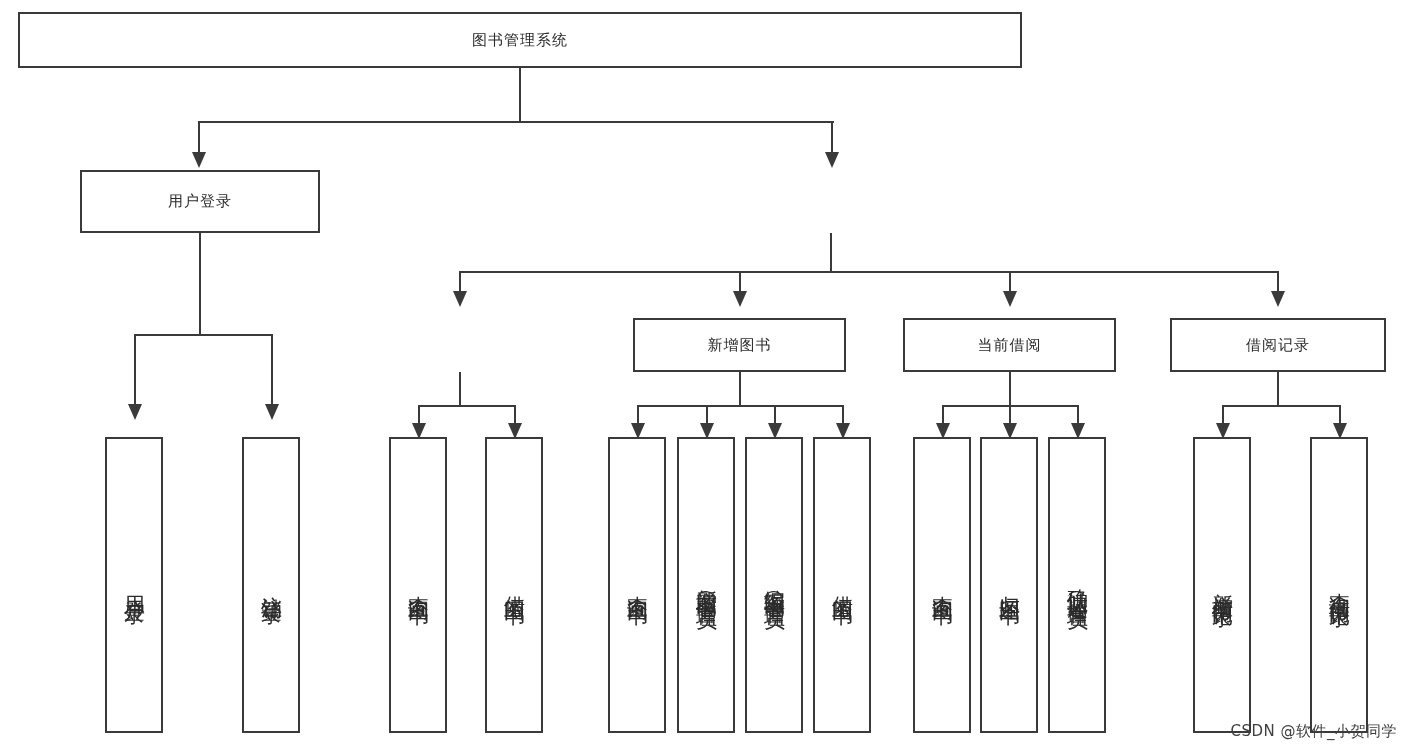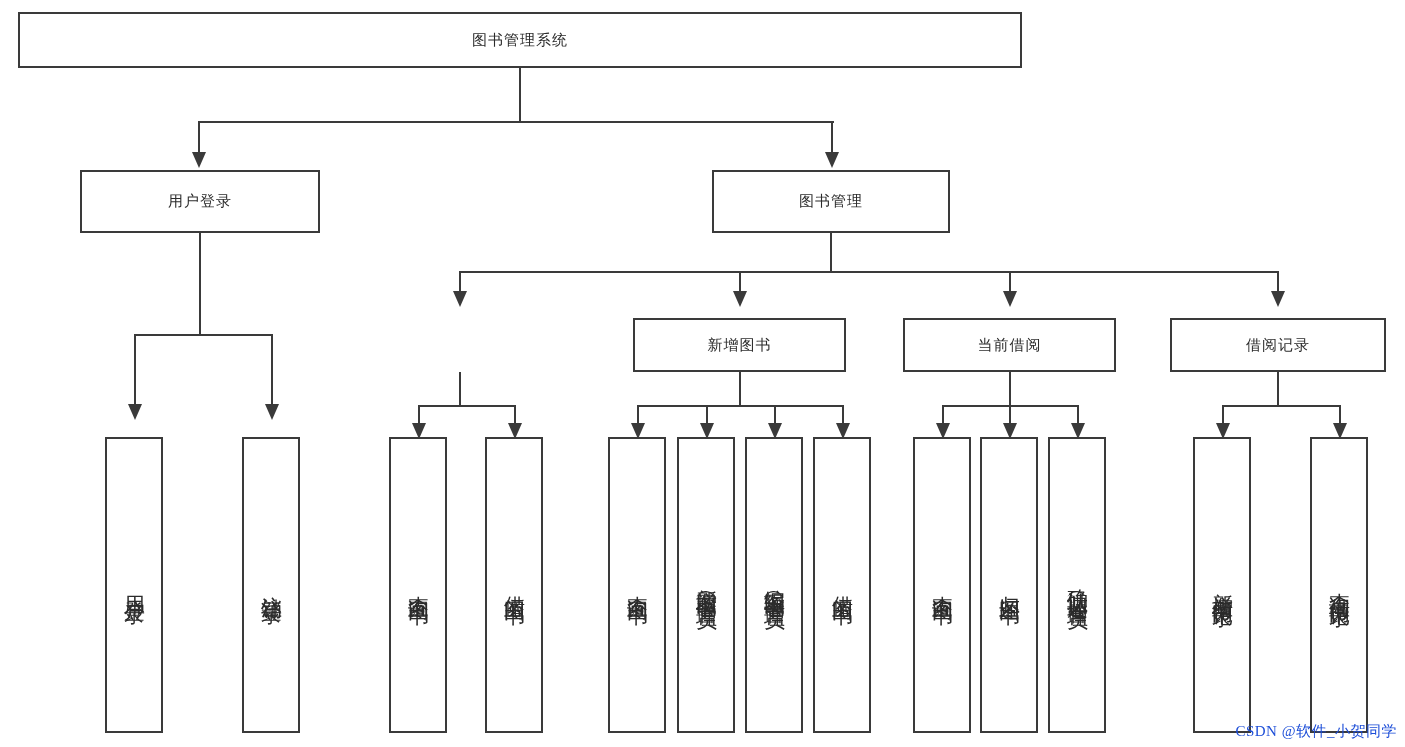--- a/index.html
+++ b/index.html
@@ -9,22 +9,22 @@
         display:flex;align-items:center;justify-content:center;color:#2b2b2b;}
   .node.h{font-size:15px;letter-spacing:1px;}
   .node.leaf{writing-mode:vertical-rl;text-orientation:upright;font-size:21px;
              letter-spacing:3px;line-height:1;padding:6px 0;align-items:center;justify-content:center;}
   .node.leaf > span{writing-mode:vertical-rl;text-orientation:upright;display:block;}
   .edge{position:absolute;background:#3a3a3a;}
   .edge.v{width:2px;}
   .edge.h{height:2px;}
   .arrow{position:absolute;width:0;height:0;border-left:7px solid transparent;
          border-right:7px solid transparent;border-top:16px solid #3a3a3a;}
-  #watermark{position:absolute;right:8px;bottom:6px;font-size:15px;color:#1d4ed8;
-             letter-spacing:0.5px;white-space:nowrap;font-family:Liberation Serif, serif;}
+  #watermark{position:absolute;right:8px;bottom:6px;font-size:15px;color:#404040;
+             letter-spacing:0.5px;white-space:nowrap;}
 </style>
 </head>
 <body>
 
 <div id="canvas">
 
   <div class="node h" style="left:18px;top:12px;width:1004px;height:56px;">
     <span>图书管理系统</span>
   </div>
 
@@ -32,23 +32,20 @@
 
   <div class="edge h" style="left:198px;top:121px;width:636px;"></div>
 
   <div class="edge v" style="left:198px;top:121px;height:33px;"></div>
   <div class="arrow" style="left:192px;top:152px;"></div>
   <div class="edge v" style="left:831px;top:121px;height:33px;"></div>
   <div class="arrow" style="left:825px;top:152px;"></div>
 
   <div class="node h" style="left:80px;top:170px;width:240px;height:63px;">
     <span>用户登录</span>
-  </div>
-  <div class="node h" style="left:712px;top:170px;width:238px;height:63px;">
-    <span>图书管理</span>
   </div>
 
   <div class="edge v" style="left:199px;top:233px;height:102px;"></div>
   <div class="edge h" style="left:134px;top:334px;width:139px;"></div>
   <div class="edge v" style="left:134px;top:334px;height:72px;"></div>
   <div class="arrow" style="left:128px;top:404px;"></div>
   <div class="edge v" style="left:271px;top:334px;height:72px;"></div>
   <div class="arrow" style="left:265px;top:404px;"></div>
 
   <div class="edge v" style="left:830px;top:233px;height:39px;"></div>

